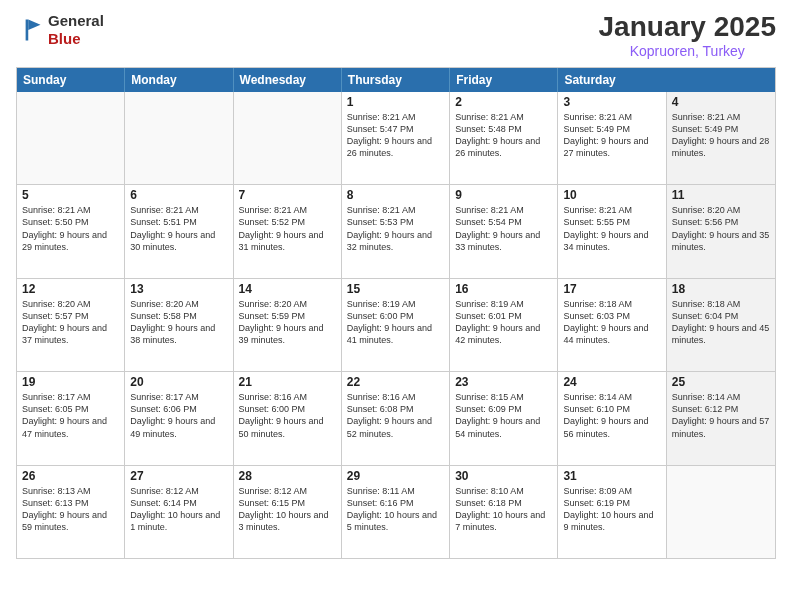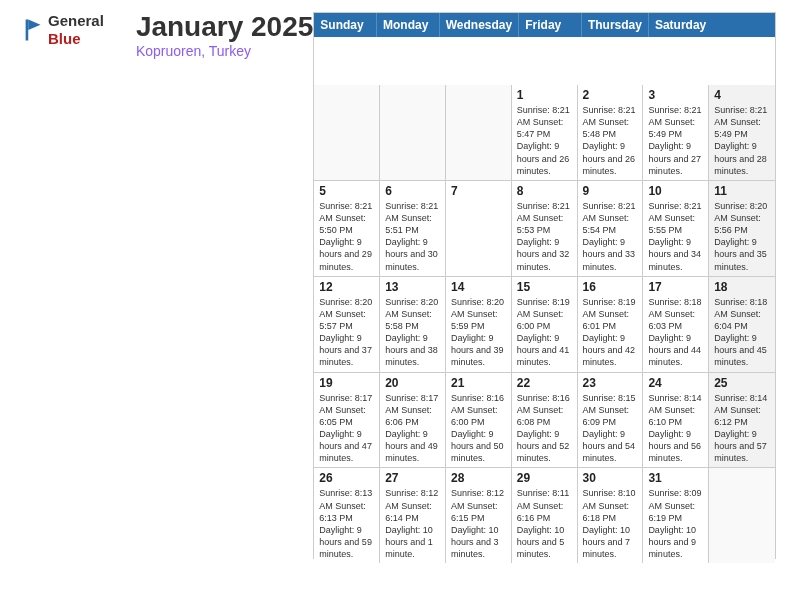--- a/index.html
+++ b/index.html
@@ -8,21 +8,21 @@
       height: 612px;
       font-family: Arial, sans-serif;
       background: #fff;
       overflow: hidden;
     }
     .page {
       width: 792px;
       height: 567px;
       padding: 12px 16px 8px 16px;
       display: flex;
-      flex-direction: row;
+      flex-direction: column;
     }
     .header {
       display: flex;
       justify-content: space-between;
       align-items: flex-start;
       margin-bottom: 8px;
     }
     .logo {
       display: flex;
       align-items: center;
@@ -33,39 +33,38 @@
       font-weight: bold;
       line-height: 1.2;
     }
     .logo-general { color: #333; }
     .logo-blue { color: #b91c1c; }
     .logo-icon {
       width: 28px;
       height: 28px;
     }
     .title-block {
-      text-align: left;
+      text-align: center;
       margin-left: 32px;
     }
     .month-title {
       font-size: 28px;
       font-weight: bold;
       color: #333;
       line-height: 1.1;
     }
     .location {
       font-size: 14px;
       color: #8b5cf6;
     }
     .calendar {
       flex: 1;
       display: flex;
       flex-direction: column;
       border: 1px solid #ccc;
-      gap: 48px;
     }
     .day-headers {
       display: grid;
       grid-template-columns: repeat(7, 1fr);
       background: #2a6fad;
     }
     .day-header {
       color: white;
       font-size: 12px;
       font-weight: bold;
@@ -131,22 +130,22 @@
       <div class="month-title">January 2025</div>
       <div class="location">Kopruoren, Turkey</div>
     </div>
   </div>
 
   <div class="calendar">
     <div class="day-headers">
     <div class="day-header">Sunday</div>
         <div class="day-header">Monday</div>
         <div class="day-header">Wednesday</div>
+        <div class="day-header">Thursday</div>
         <div class="day-header">Friday</div>
-        <div class="day-header">Thursday</div>
         <div class="day-header">Saturday</div>
       </div>
     <div class="calendar-body">
     <div class="week-row">
           <div class="day-cell empty"></div>
           <div class="day-cell empty"></div>
           <div class="day-cell empty"></div>
           <div class="day-cell">
             <div class="day-num">1</div>
             <div class="day-info">Sunrise: 8:21 AM
@@ -180,20 +179,23 @@
 Daylight: 9 hours and 29 minutes.</div>
           </div>
           <div class="day-cell">
             <div class="day-num">6</div>
             <div class="day-info">Sunrise: 8:21 AM
 Sunset: 5:51 PM
 Daylight: 9 hours and 30 minutes.</div>
           </div>
           <div class="day-cell">
             <div class="day-num">7</div>
+            <div class="day-info">Sunrise: 8:21 AM
+Sunset: 5:52 PM
+Daylight: 9 hours and 31 minutes.</div>
           </div>
           <div class="day-cell">
             <div class="day-num">8</div>
             <div class="day-info">Sunrise: 8:21 AM
 Sunset: 5:53 PM
 Daylight: 9 hours and 32 minutes.</div>
           </div>
           <div class="day-cell">
             <div class="day-num">9</div>
             <div class="day-info">Sunrise: 8:21 AM

